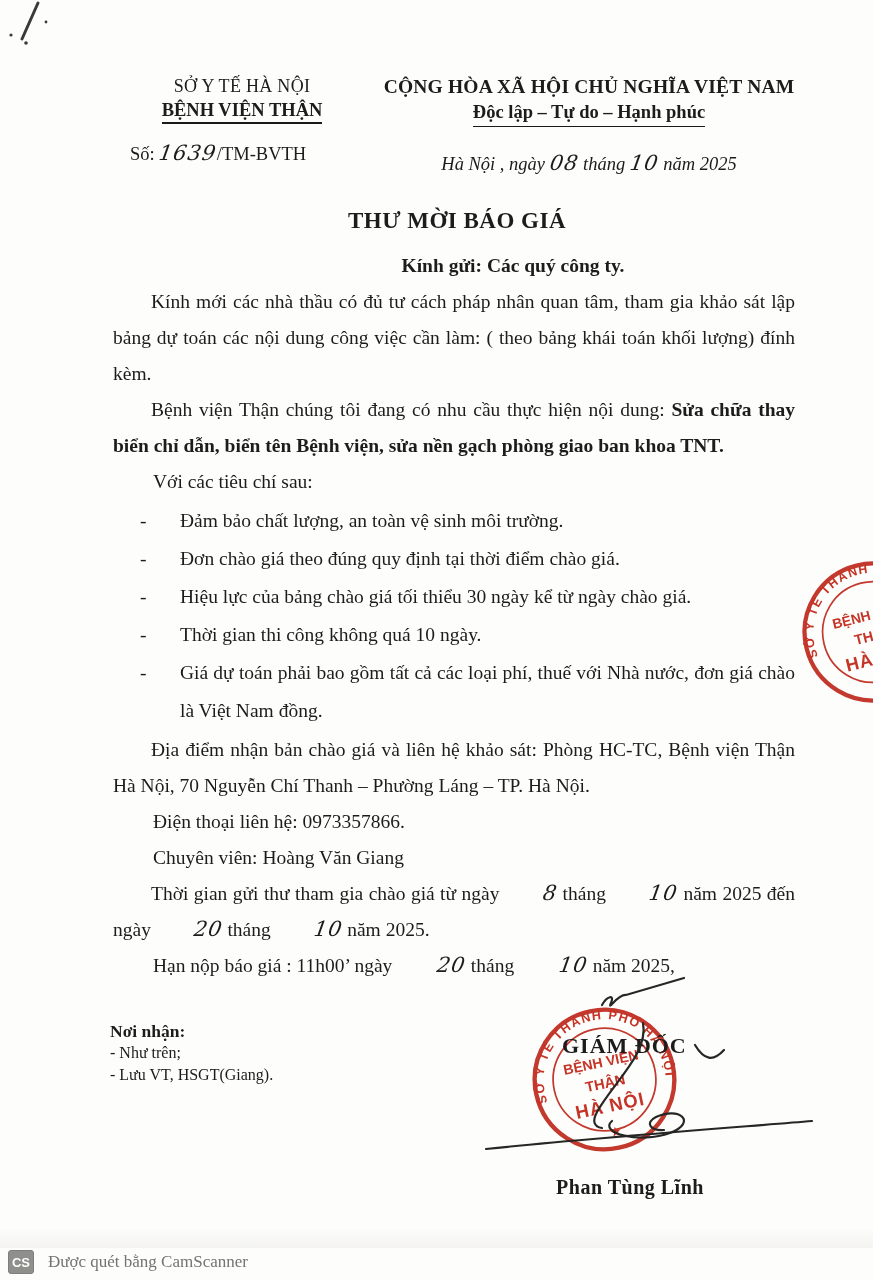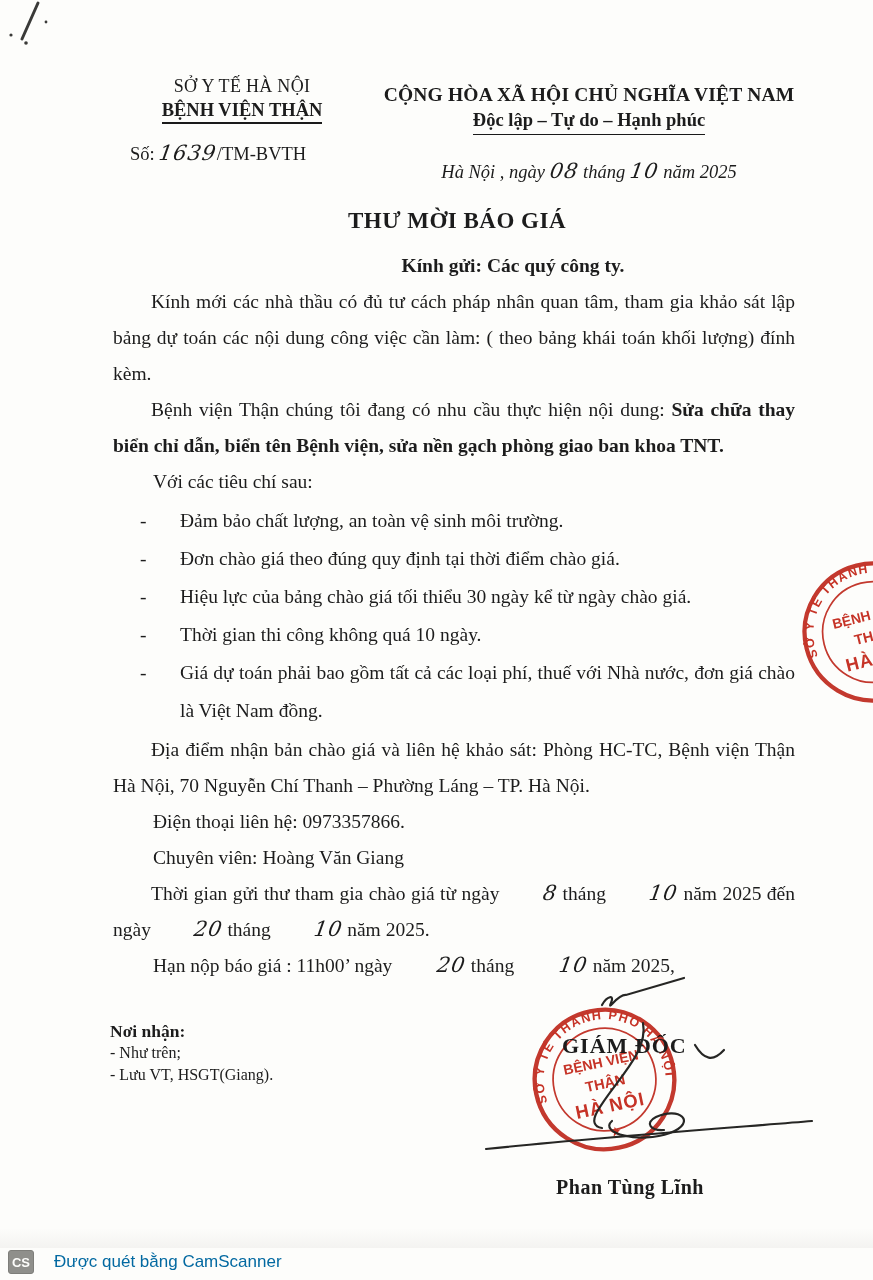--- a/index.html
+++ b/index.html
@@ -7,21 +7,21 @@
   .page{
     position:relative;width:873px;height:1280px;margin:0 auto;
     background:#fdfdfb;overflow:hidden;color:#1c1c1c;
   }
   
   .hdr-left{position:absolute;left:118px;top:76px;width:248px;text-align:center;}
   .hdr-left .dept{font-size:18px;letter-spacing:.3px;}
   .hdr-left .org{font-size:18.5px;font-weight:bold;margin-top:3px;}
   .hdr-left .org span{border-bottom:2px solid #1a1a1a;padding-bottom:2px;}
   .hdr-left .ref{font-size:18.5px;margin-top:22px;text-align:left;padding-left:12px;}
-  .hdr-right{position:absolute;left:358px;top:84px;width:462px;text-align:center;}
+  .hdr-right{position:absolute;left:358px;top:76px;width:462px;text-align:center;}
   .hdr-right .national{font-size:19.5px;font-weight:bold;letter-spacing:.2px;}
   .hdr-right .motto{font-size:18.5px;font-weight:bold;margin-top:4px;}
   .hdr-right .motto span{border-bottom:1.8px solid #1a1a1a;padding-bottom:4px;}
   .hdr-right .dateline{font-size:18.5px;font-style:italic;margin-top:30px;}
   
   .hw{font-family:"DejaVu Serif",serif;font-style:italic;font-size:21px;
       display:inline-block;transform:skewX(-9deg);letter-spacing:1px;line-height:1;}
   
   .doc-title{position:absolute;left:97px;top:208px;width:720px;text-align:center;
     font-size:23px;font-weight:bold;letter-spacing:.5px;}
@@ -50,21 +50,21 @@
   .sig-overlay{position:absolute;left:440px;top:955px;z-index:6;pointer-events:none;}
   .pen-mark{position:absolute;left:0;top:0;}
   
   .scan-shadow{position:absolute;left:0;top:1228px;width:873px;height:20px;
     background:linear-gradient(to bottom,rgba(0,0,0,0),rgba(90,85,75,.06));}
   .watermark{position:absolute;left:8px;top:1250px;display:flex;align-items:center;
     font-family:"Liberation Sans","DejaVu Sans",sans-serif;}
   .cs-badge{width:24px;height:22px;background:#8f8f8b;border-radius:3px;color:#fdfdfb;
     font-size:13px;font-weight:bold;display:flex;align-items:center;justify-content:center;
     border:1.5px solid #7e7e7a;}
-  .cs-text{color:#0369a1;font-size:17px;margin-left:20px;}
+  .cs-text{color:#737373;font-size:17px;margin-left:14px;font-family:Liberation Serif, serif;}
 </style>
 </head>
 <body>
 
 <div class="page">
 
   <svg class="pen-mark" width="80" height="60" viewBox="0 0 80 60">
     <path d="M38,3 L22,39" stroke="#3a3a38" stroke-width="3" stroke-linecap="round" fill="none"></path>
     <circle cx="11" cy="35" r="1.6" fill="#3a3a38"></circle>
     <circle cx="26" cy="43" r="1.8" fill="#3a3a38"></circle>

